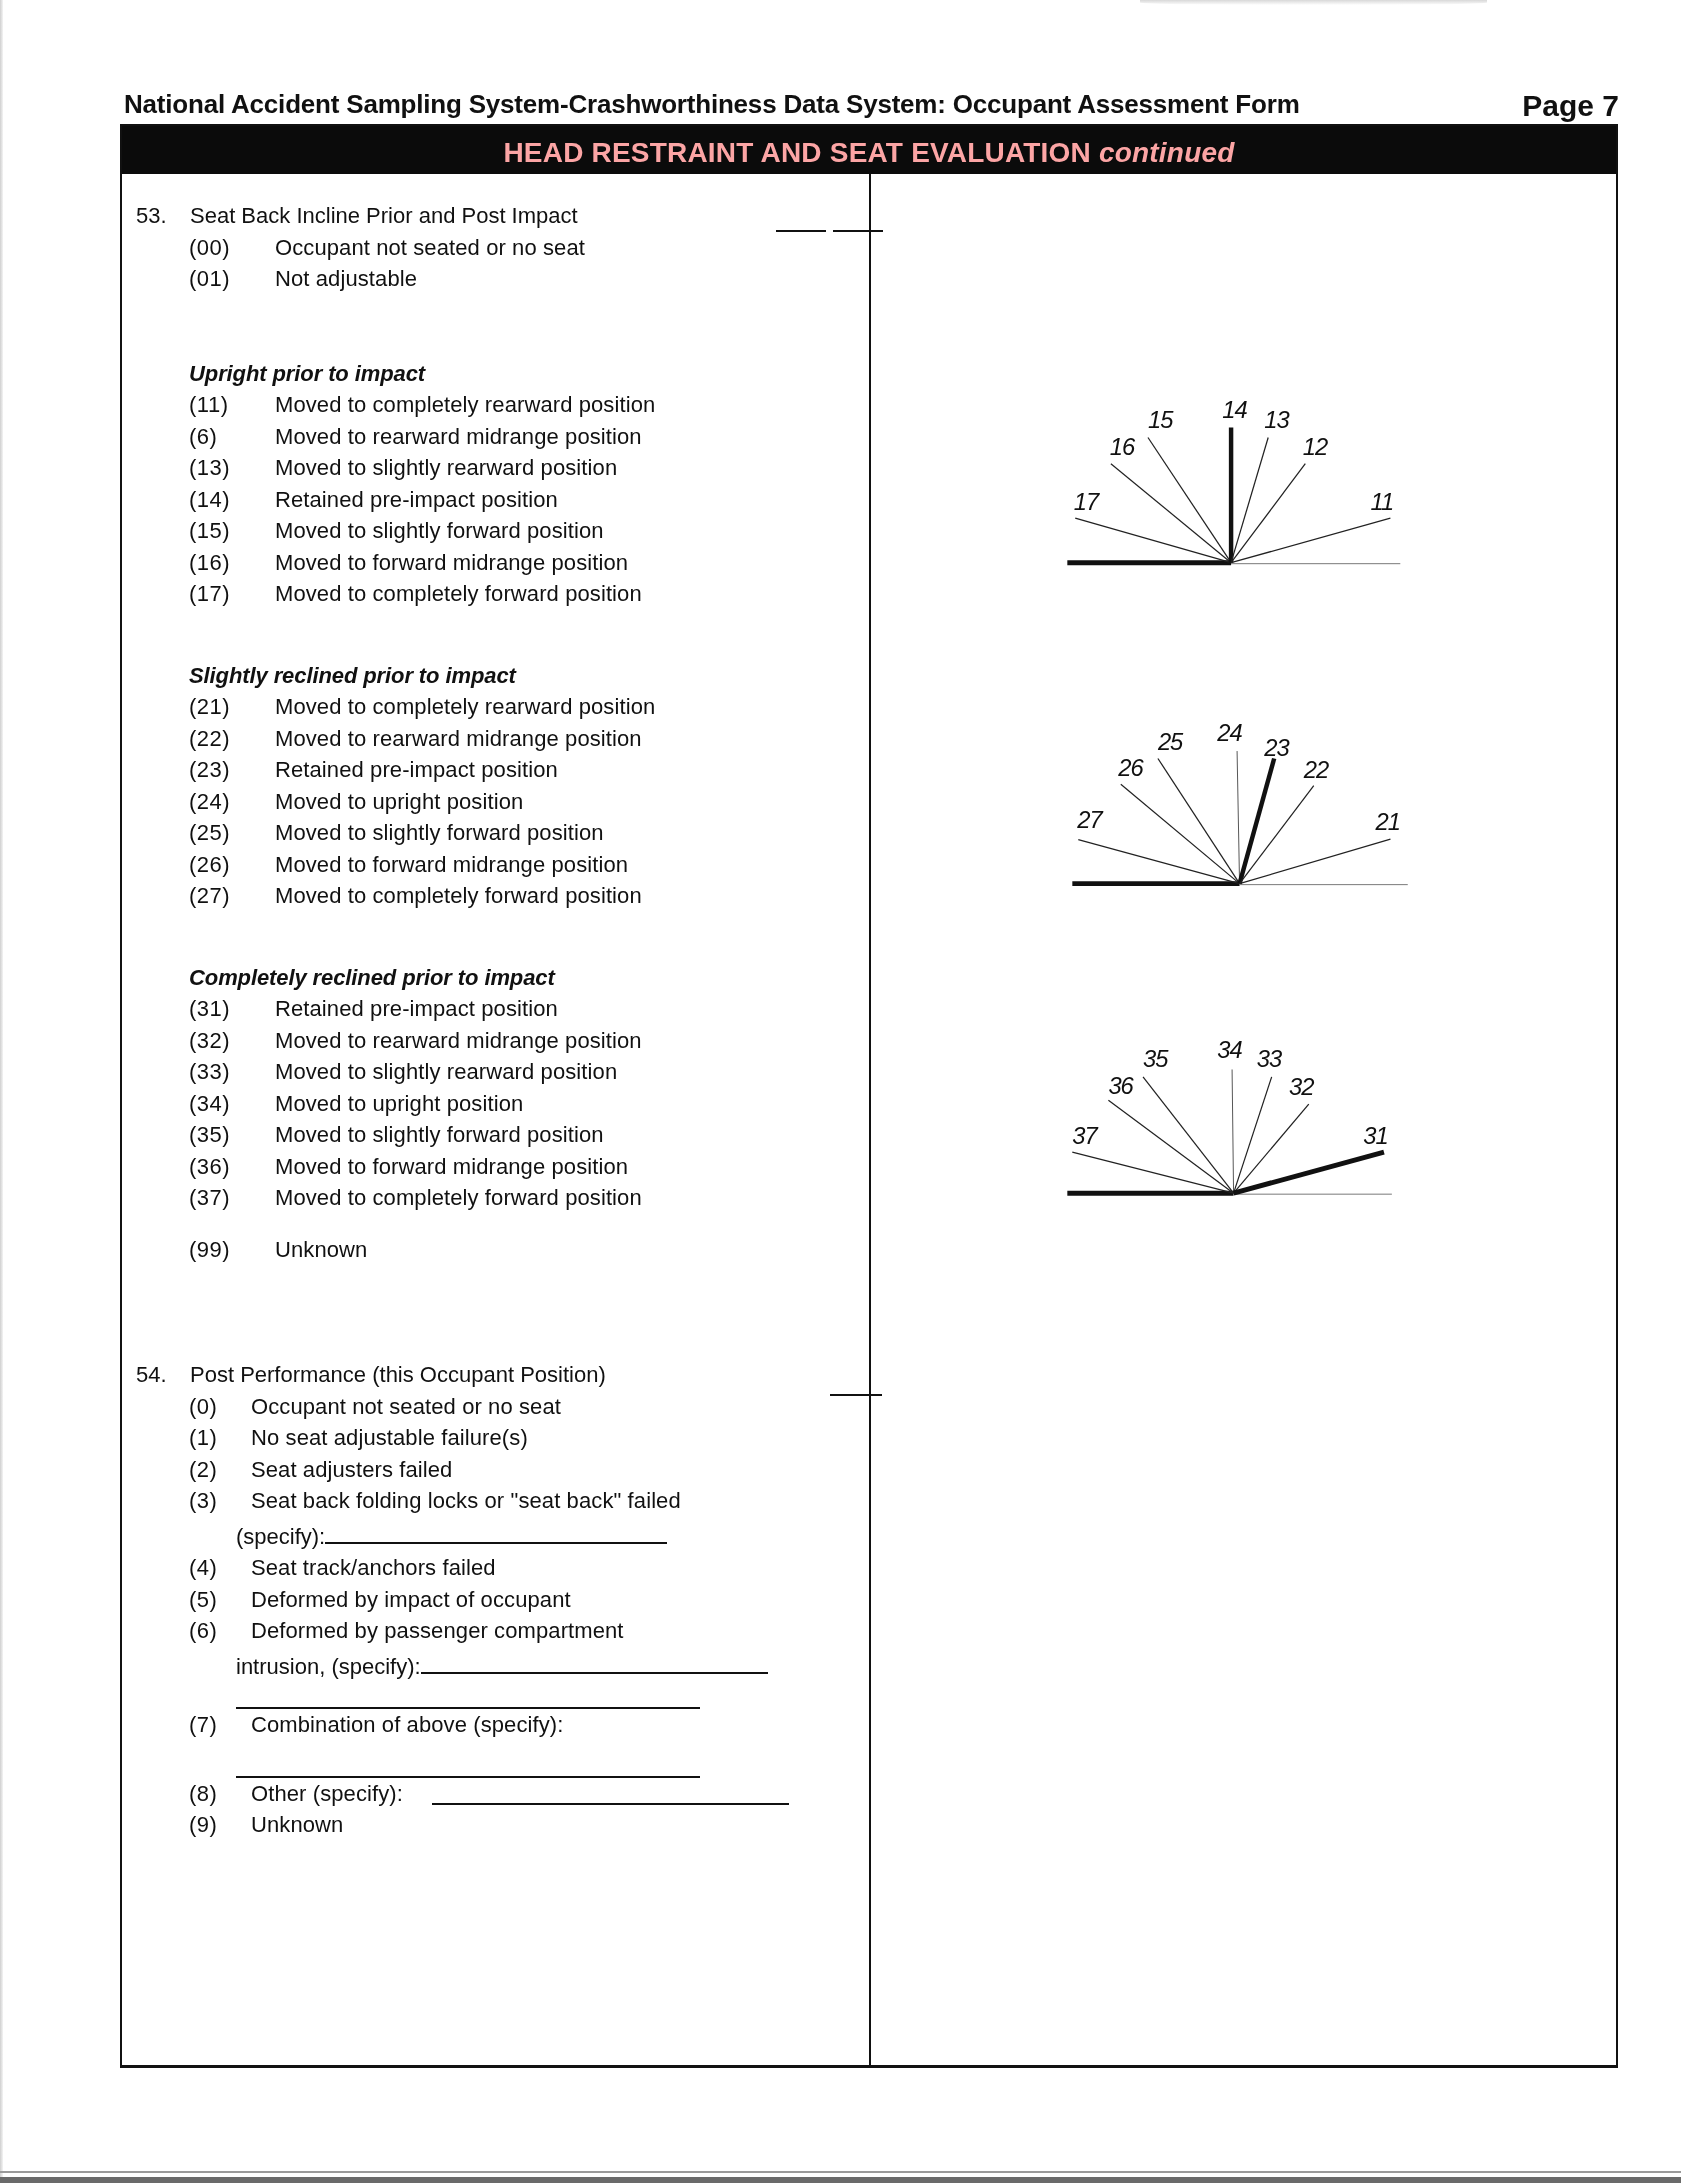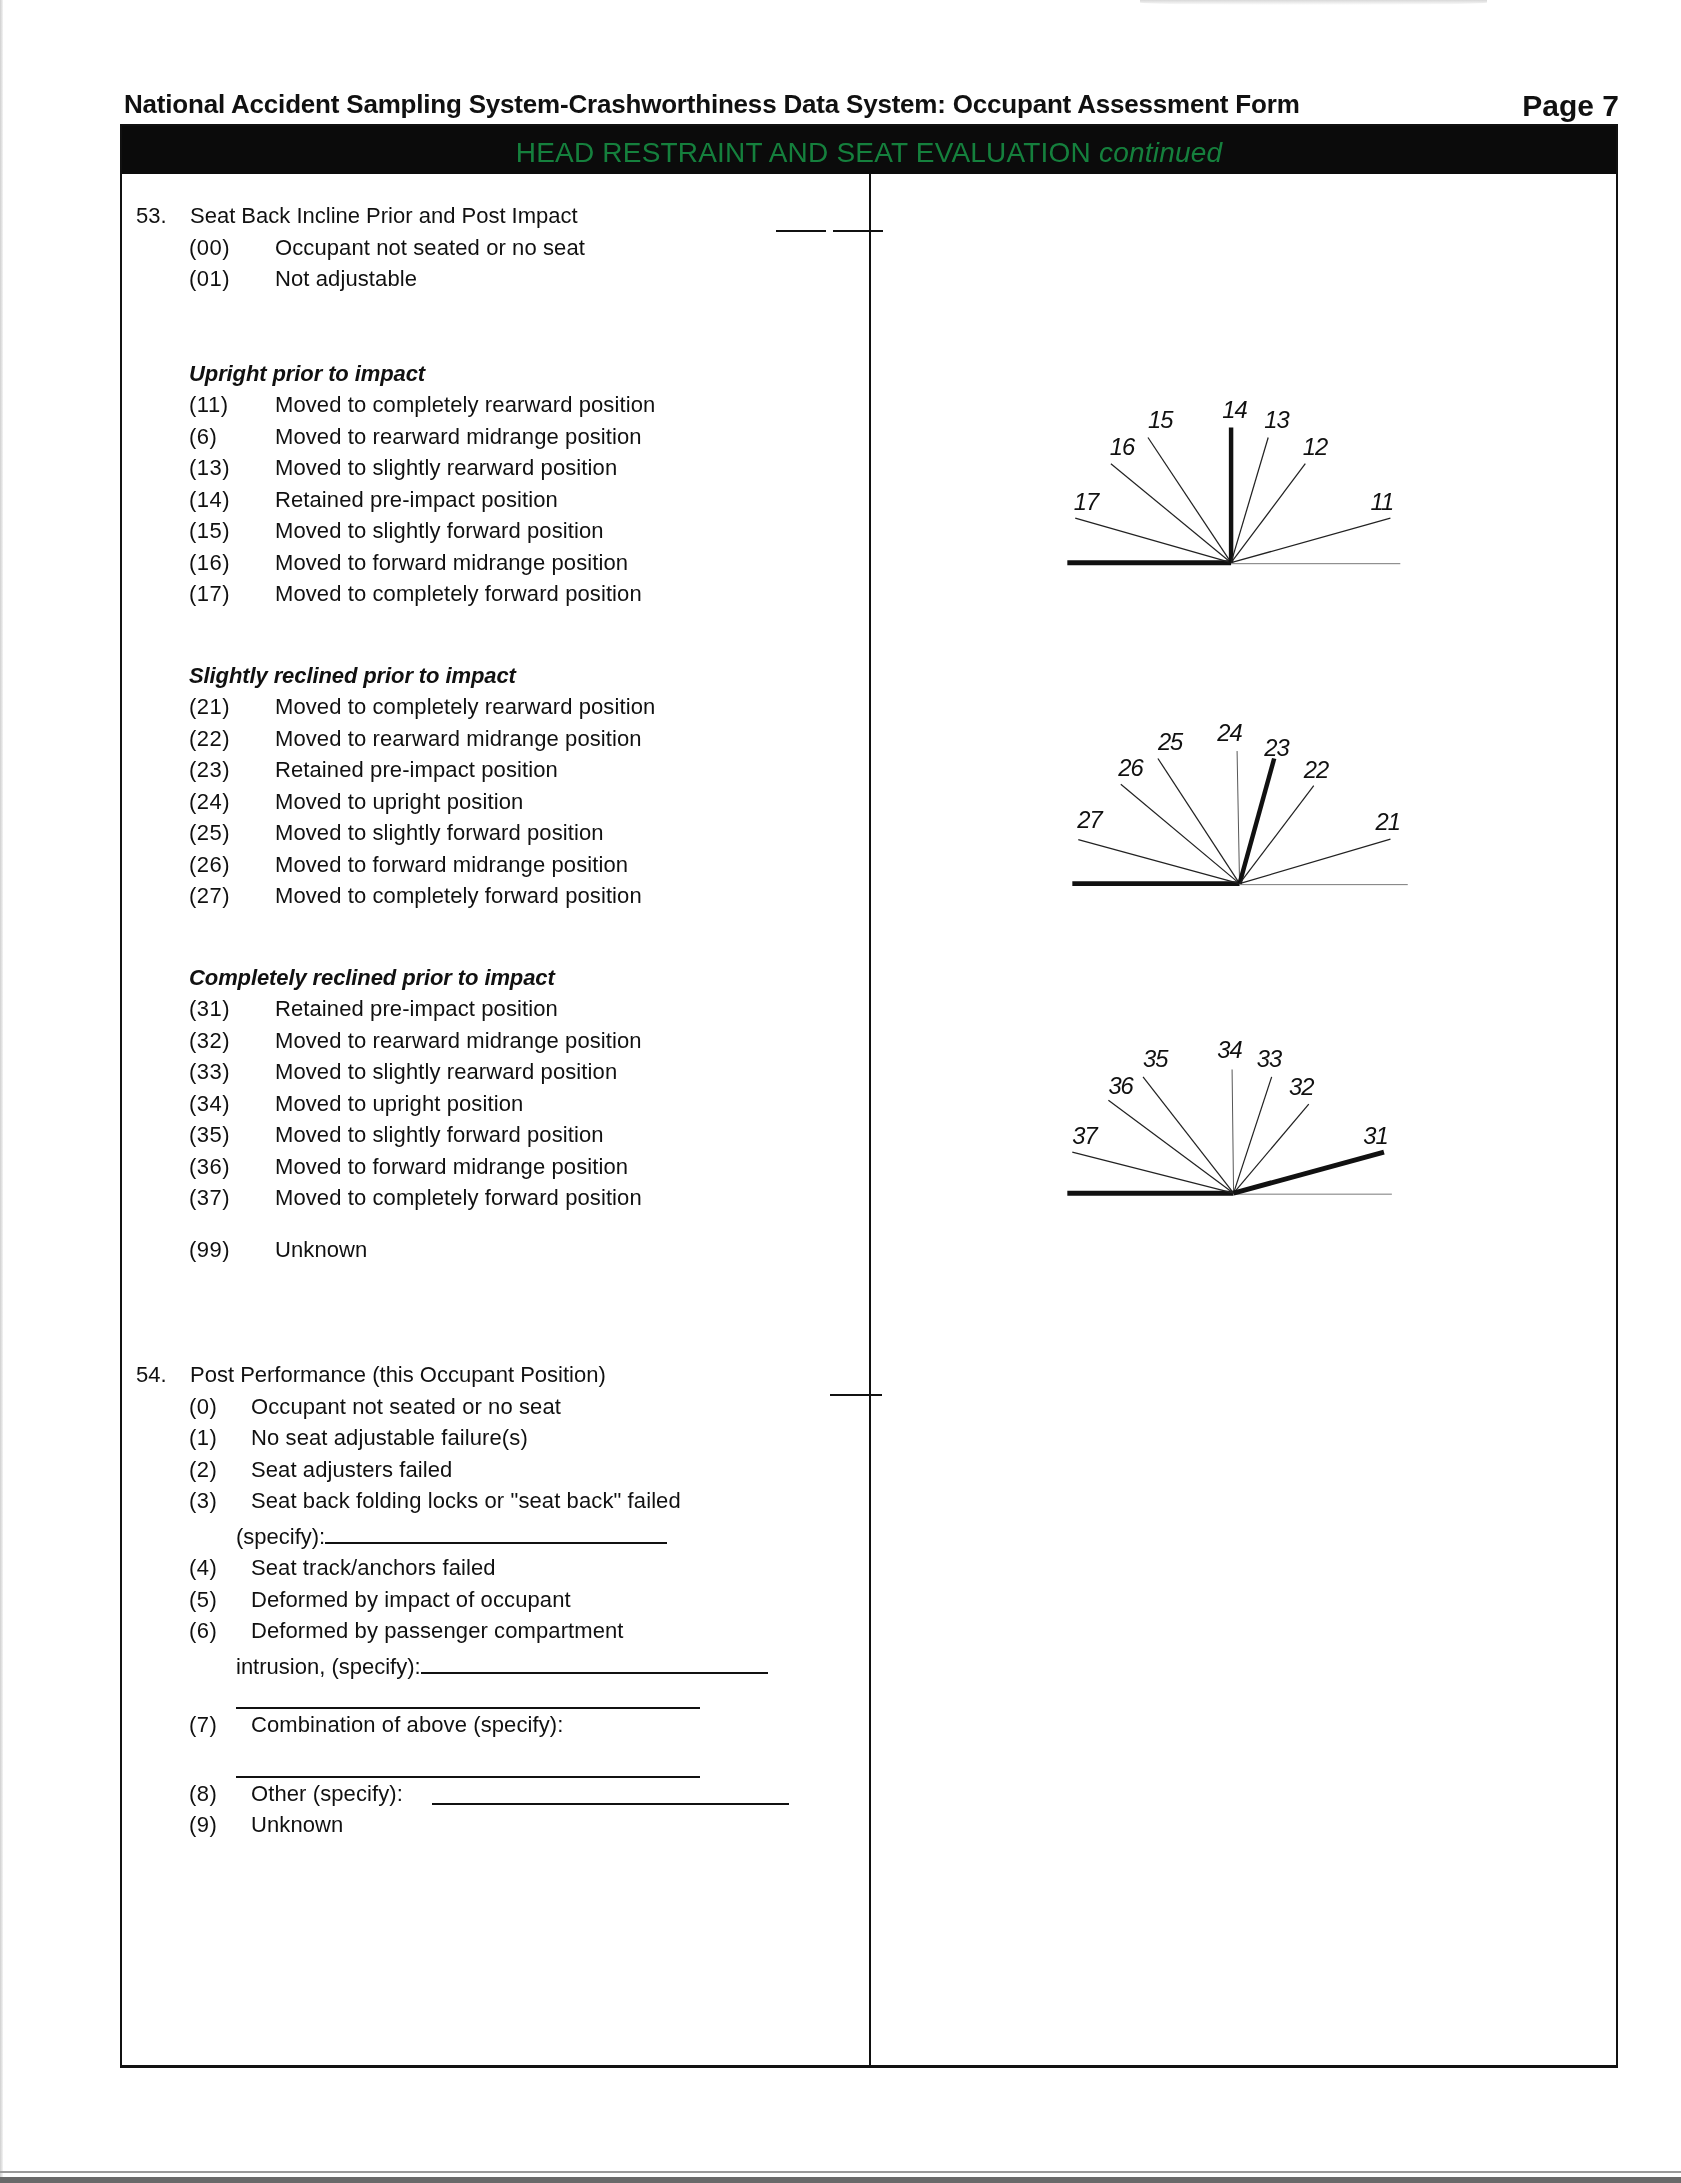--- a/index.html
+++ b/index.html
@@ -11,21 +11,21 @@
   .scan-edge-left { position:absolute; left:0; top:0; width:3px; height:2183px; background:linear-gradient(90deg,#cfcfcf,#f4f4f4); }
   .scan-edge-bottom { position:absolute; left:0; top:2177px; width:1682px; height:6.4px; background:#6a6a6a; }
   .scan-edge-bottom2 { position:absolute; left:0; top:2171px; width:1682px; height:2px; background:#9a9a9a; }
   .scan-edge-top { position:absolute; left:1140px; top:0; width:347px; height:5px; background:linear-gradient(180deg,#d8d8d8,#fff); border-radius:0 0 50% 50%; }
 
   .doc-header { position:absolute; left:116px; top:89px; width:1495px; height:30px;margin-left:8px; }
   .doc-title { position:absolute; left:0; top:0; font-weight:bold; font-size:26px; letter-spacing:-0.2px; white-space:nowrap; }
   .page-num { position:absolute; right:0; top:0; font-weight:bold; font-size:30px; white-space:nowrap; }
 
   .frame { position:absolute; left:120px; top:124px; width:1498px; height:1944px; border:2px solid #111; box-sizing:border-box; border-bottom-width:3.5px; }
-  .section-bar { position:absolute; left:0; top:0; width:100%; height:48px; background:#0b0b0b; color:#15803d; text-align:center; font-size:28px; font-weight:normal; line-height:53px; letter-spacing:0.2px; }
+  .section-bar { position:absolute; left:0; top:0; width:100%; height:48px; background:#0b0b0b; color:#fca5a5; text-align:center; font-size:28px; font-weight:bold; line-height:53px; letter-spacing:0.2px; }
   .section-bar .cont { font-style:italic; }
   .divider { position:absolute; left:747px; top:48px; width:2px; height:1894px; background:#111; }
 
   .col-left { position:absolute; left:14px; top:74px; width:724px; font-size:22px; line-height:31.5px; }
   .q-head { position:relative; white-space:nowrap; }
   .q-num { display:inline-block; width:54px; }
   .blank { position:absolute; top:0; height:30px; border-bottom:2px solid #111; }
   .opt { display:flex; white-space:nowrap; padding-left:53px;gap:15px; }
   .opt .code { display:inline-block; width:71px; letter-spacing:0.5px; }
   .opt2 .code { width:47px; }

